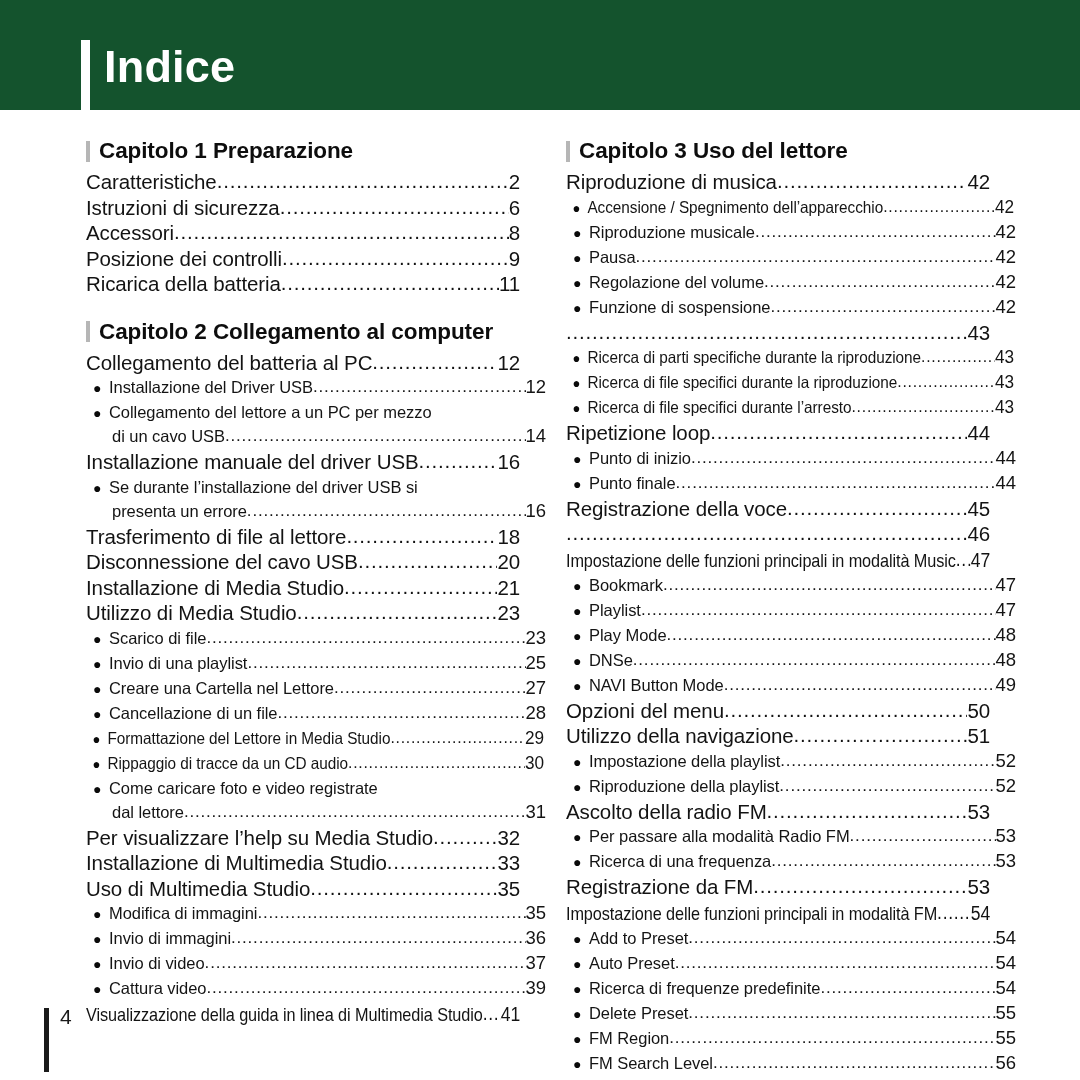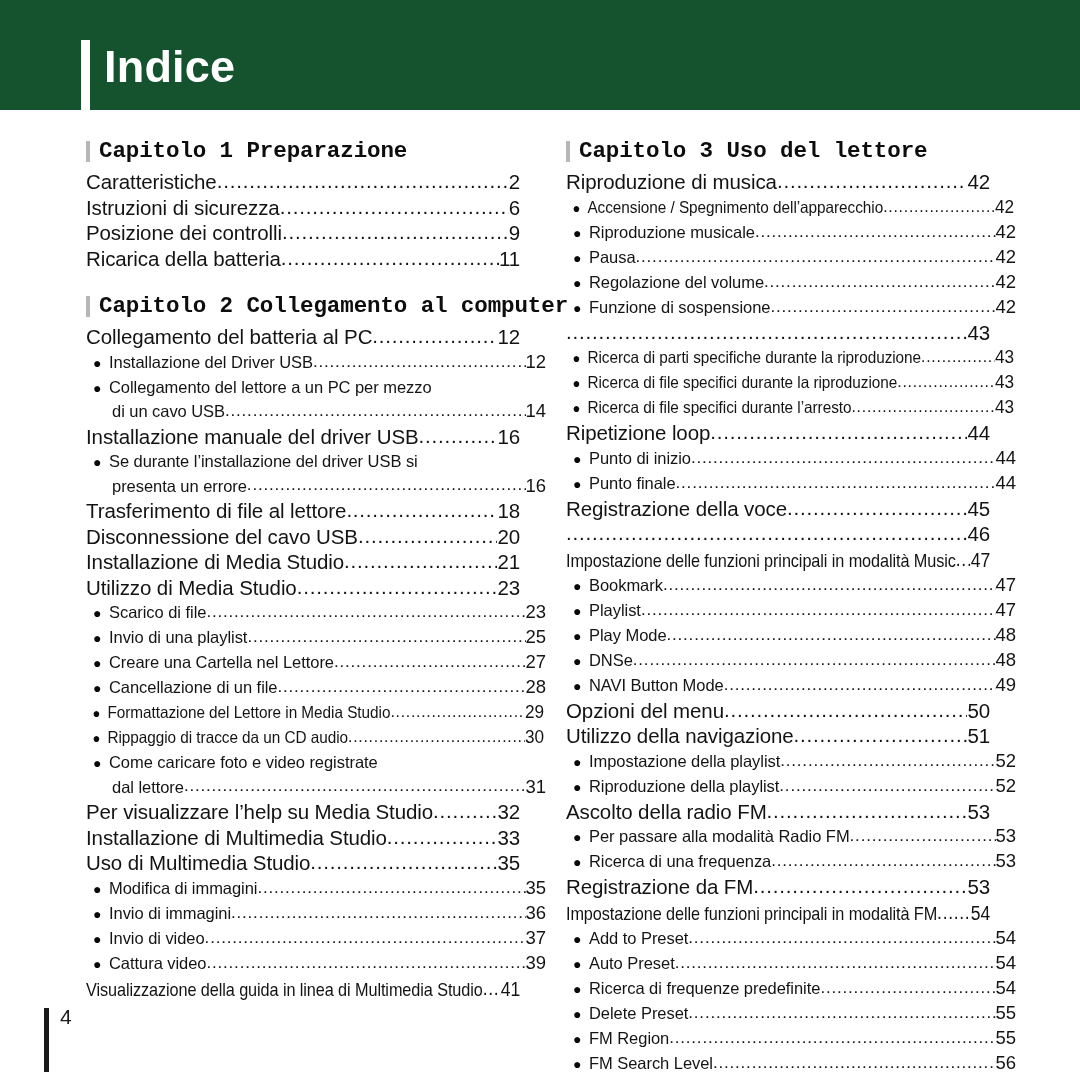--- a/index.html
+++ b/index.html
@@ -60,21 +60,20 @@
   
   .chapter {
     display: flex;
     align-items: center;
     font-size: 22.5px;
     font-weight: bold;
     color: #0d0d0d;
     margin-bottom: 5px;
     white-space: nowrap;
     letter-spacing: -0.1px;
-    font-family: Liberation Mono, monospace;
   }
   .chapter .tick {
     display: inline-block;
     width: 4px;
     height: 21px;
     background: #b6b6b6;
     margin-right: 9px;
     flex: none;
   }
   .chapter-spacer { height: 22px; }
@@ -143,21 +142,21 @@
     color: #0a0a0a;
   }
   .lvl2.cond .label { font-stretch: condensed; }
   .lvl2.cond {
     transform: scaleX(0.93);
     transform-origin: left center;
     width: 107.5%;
   }
 
   
-  .cont { padding-left: 26px; align-items: center; }
+  .cont { padding-left: 26px; }
 
   
   .footer {
     position: absolute;
     left: 44px;
     bottom: 8px;
     display: flex;
     align-items: flex-start;
   }
   .footer .tick {
@@ -192,20 +191,25 @@
         <span class="label">Caratteristiche</span>
         <span class="leader"></span>
         <span class="page">2</span>
       </div>
       <div class="entry lvl1">
         <span class="label">Istruzioni di sicurezza</span>
         <span class="leader"></span>
         <span class="page">6</span>
       </div>
       <div class="entry lvl1">
+        <span class="label">Accessori </span>
+        <span class="leader"></span>
+        <span class="page">8</span>
+      </div>
+      <div class="entry lvl1">
         <span class="label">Posizione dei controlli </span>
         <span class="leader"></span>
         <span class="page">9</span>
       </div>
       <div class="entry lvl1">
         <span class="label">Ricarica della batteria </span>
         <span class="leader"></span>
         <span class="page">11</span>
       </div>
       <div class="chapter-spacer"></div>

